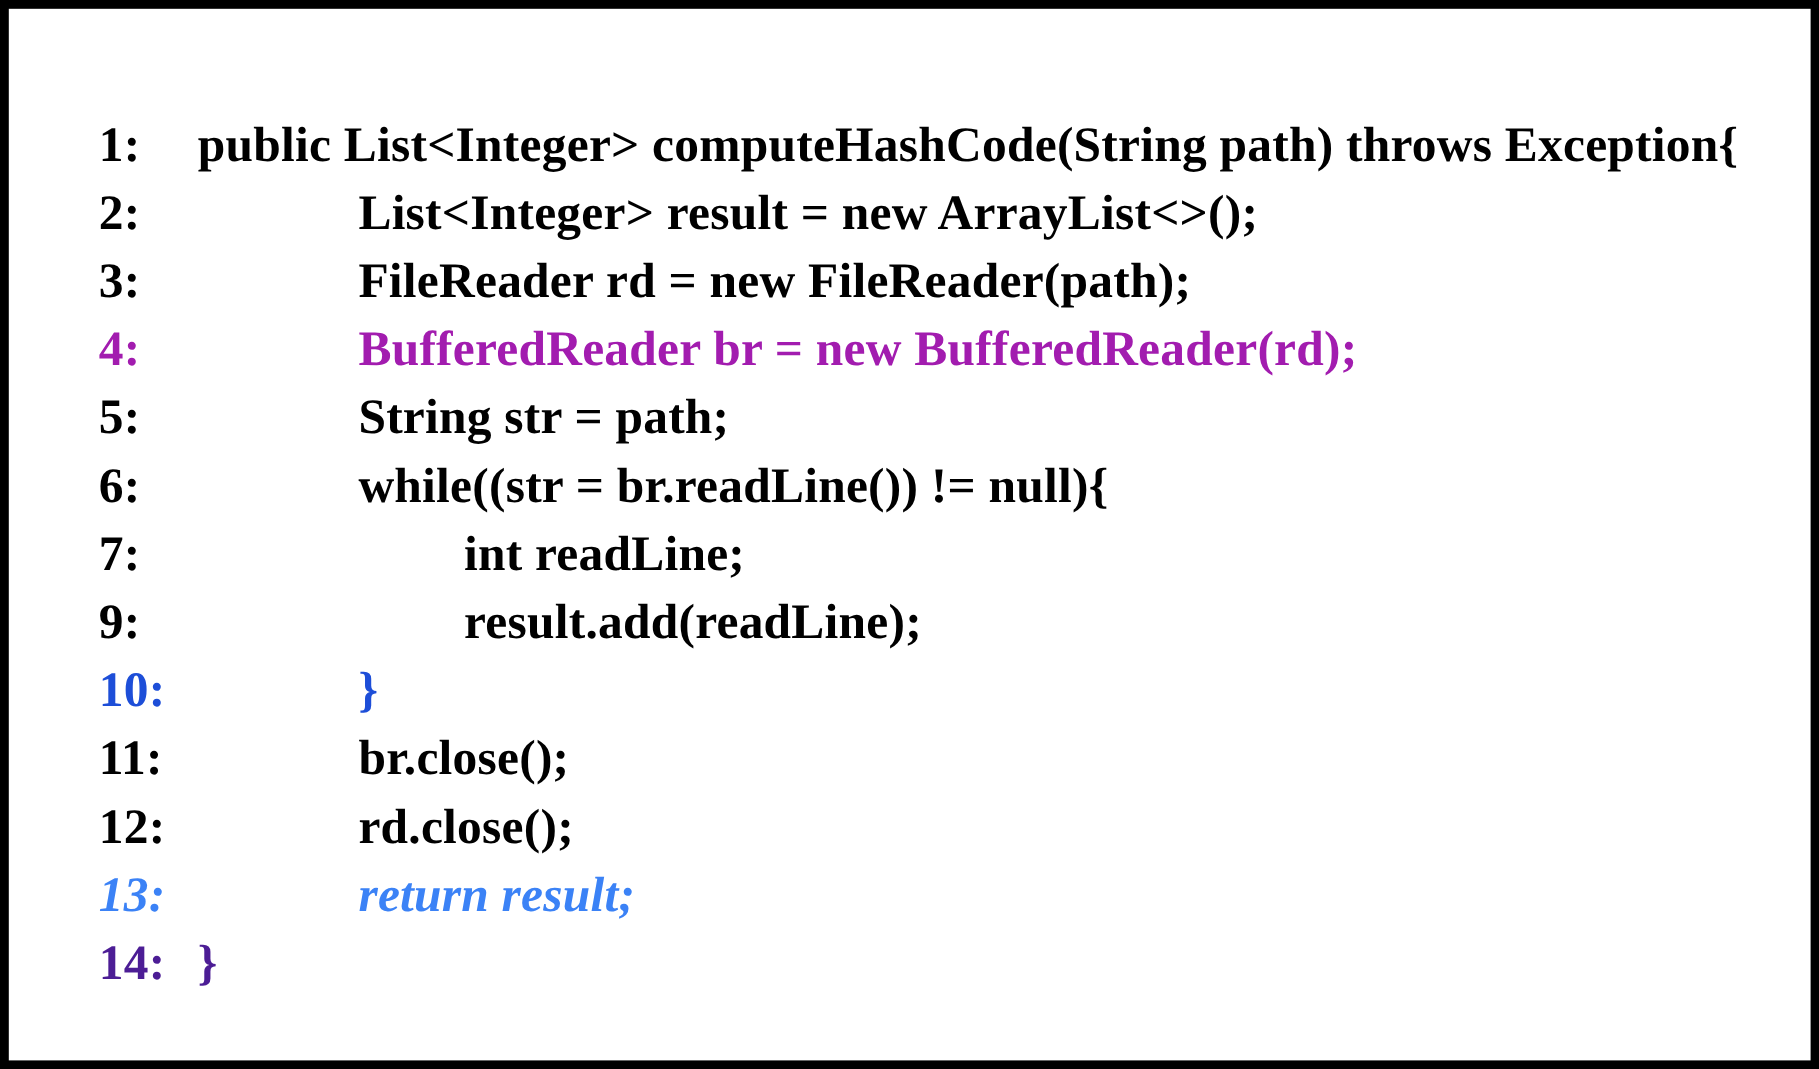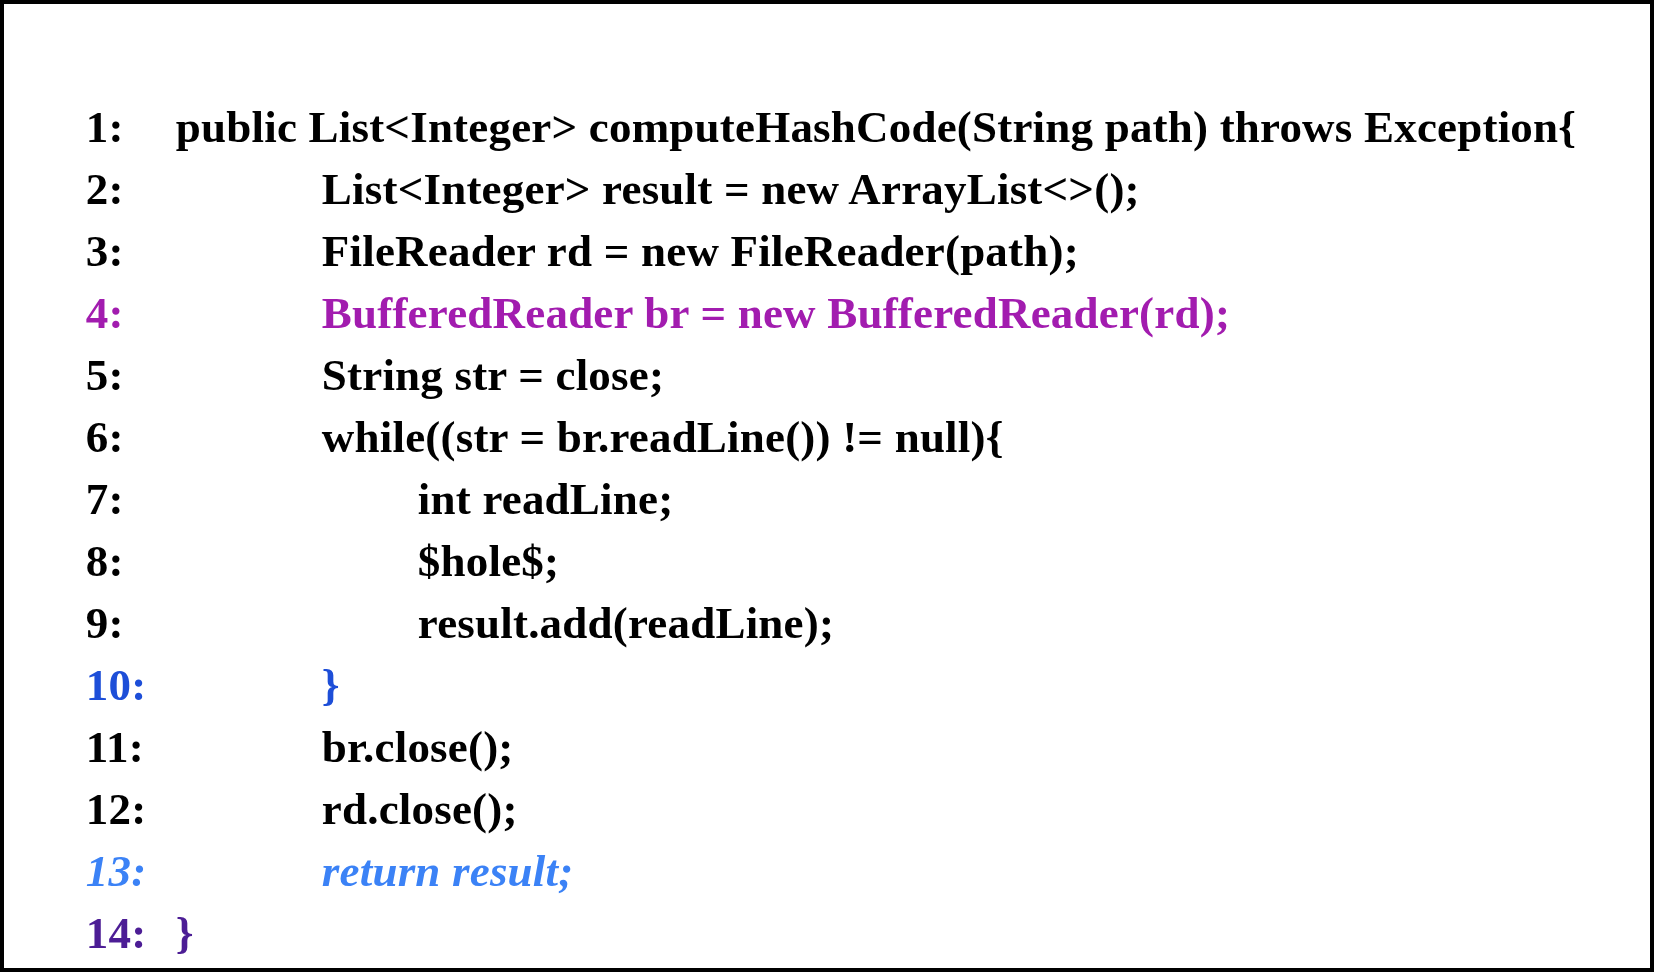--- a/index.html
+++ b/index.html
@@ -7,21 +7,21 @@
   html, body {
     width: 1654px;
     height: 972px;
     background: #ffffff;
     font-family: "Liberation Serif", "DejaVu Serif", serif;
   }
 
   .code-box {
     width: 1654px;
     height: 972px;
-    border: 4px solid #0369a1;
+    border: 8px solid #0369a1;
     background: #ffffff;
     padding-top: 30px;
     padding-left: 36px;
     overflow: hidden;
   }
 
   .code-lines {
     width: 100%;
   }
 
@@ -66,34 +66,31 @@
 
   <div class="code-line indent-1" style="color: rgb(0, 0, 0);">
     <span class="line-num">3:</span><span class="line-text">FileReader rd = new FileReader(path);</span>
   </div>
 
   <div class="code-line indent-1" style="color: #a21caf;">
     <span class="line-num">4:</span><span class="line-text">BufferedReader br = new BufferedReader(rd);</span>
   </div>
 
   <div class="code-line indent-1" style="color: rgb(0, 0, 0);">
-    <span class="line-num">5:</span><span class="line-text">String str = close;</span>
+    <span class="line-num">5:</span><span class="line-text">String str = path;</span>
   </div>
 
   <div class="code-line indent-1" style="color: rgb(0, 0, 0);">
     <span class="line-num">6:</span><span class="line-text">while((str = br.readLine()) != null){</span>
   </div>
 
   <div class="code-line indent-2" style="color: rgb(0, 0, 0);">
     <span class="line-num">7:</span><span class="line-text">int readLine;</span>
   </div>
 
-  <div class="code-line indent-2" style="color: rgb(0, 0, 0);">
-    <span class="line-num">8:</span><span class="line-text">$hole$;</span>
-  </div>
 
   <div class="code-line indent-2" style="color: rgb(0, 0, 0);">
     <span class="line-num">9:</span><span class="line-text">result.add(readLine);</span>
   </div>
 
   <div class="code-line indent-1" style="color: #1d4ed8;">
     <span class="line-num">10:</span><span class="line-text">}</span>
   </div>
 
   <div class="code-line indent-1" style="color: rgb(0, 0, 0);">

